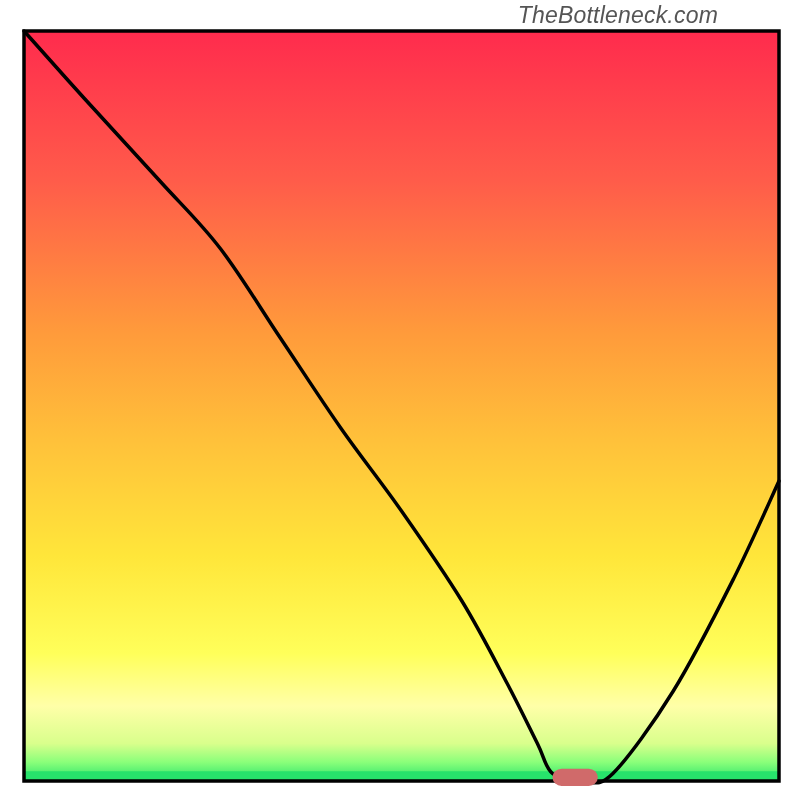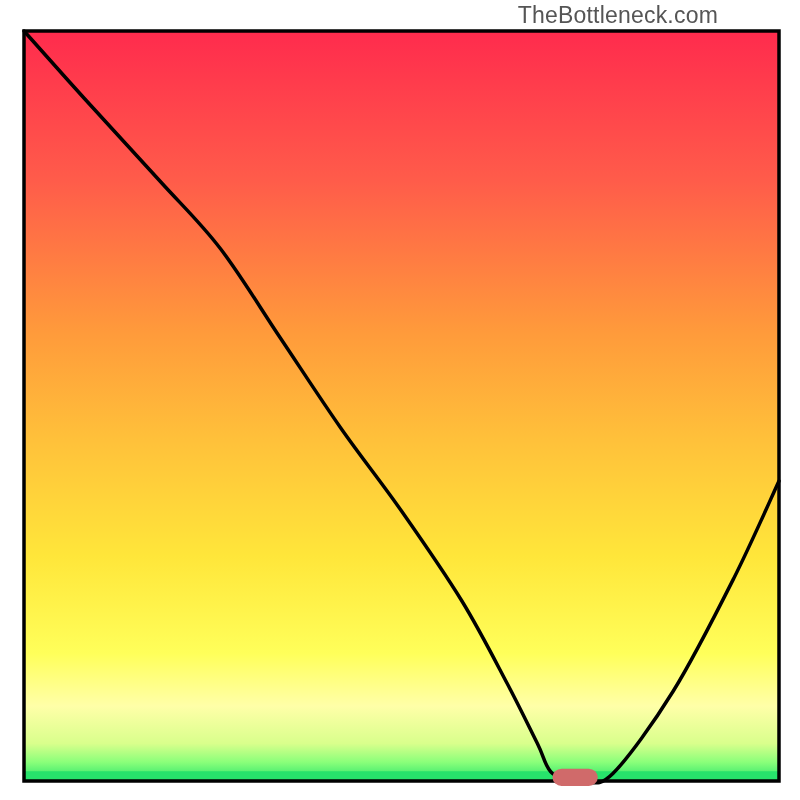--- a/index.html
+++ b/index.html
@@ -8,20 +8,21 @@
     width: 800px;
     height: 800px;
     background: #ffffff;
     font-family: Arial, Helvetica, sans-serif;
     overflow: hidden;
   }
   .canvas {
     position: relative;
     width: 728px;
     height: 800px;
+    font-style: italic;
   }
   .watermark {
     position: absolute;
     top: 2px;
     right: 10px;
     font-size: 23px;
     font-weight: normal;
     color: #555;
     font-family: Arial, Helvetica, sans-serif;
     letter-spacing: 0.2px;

